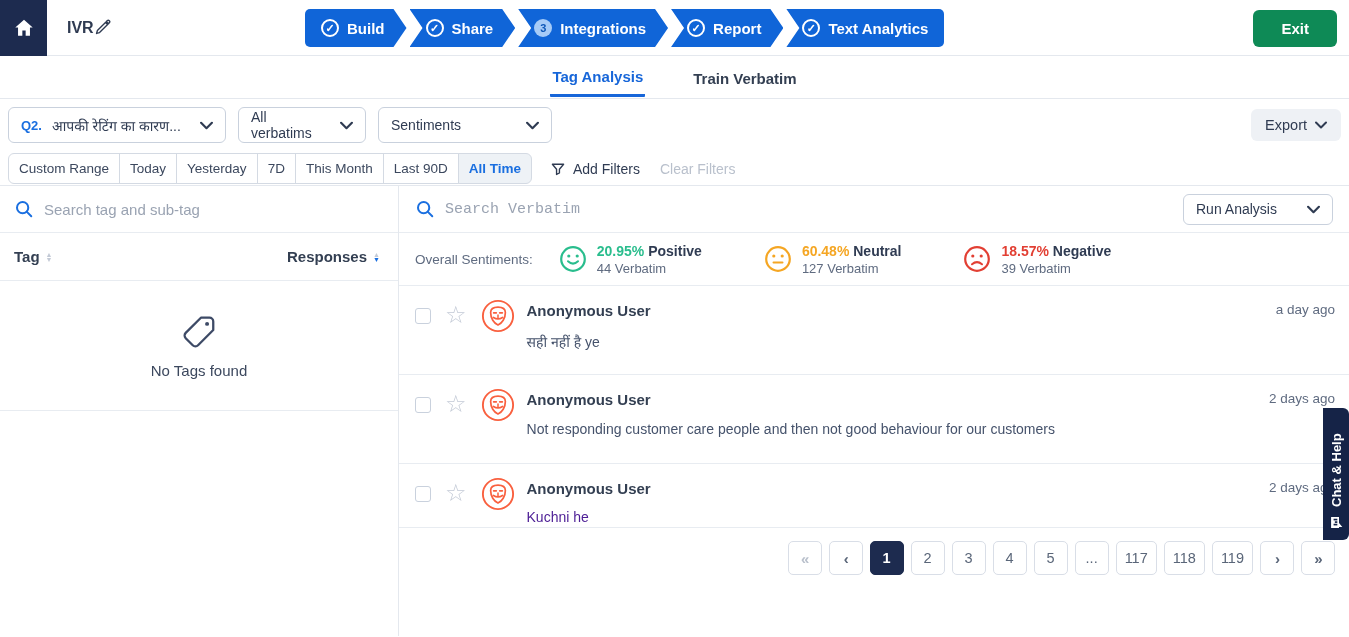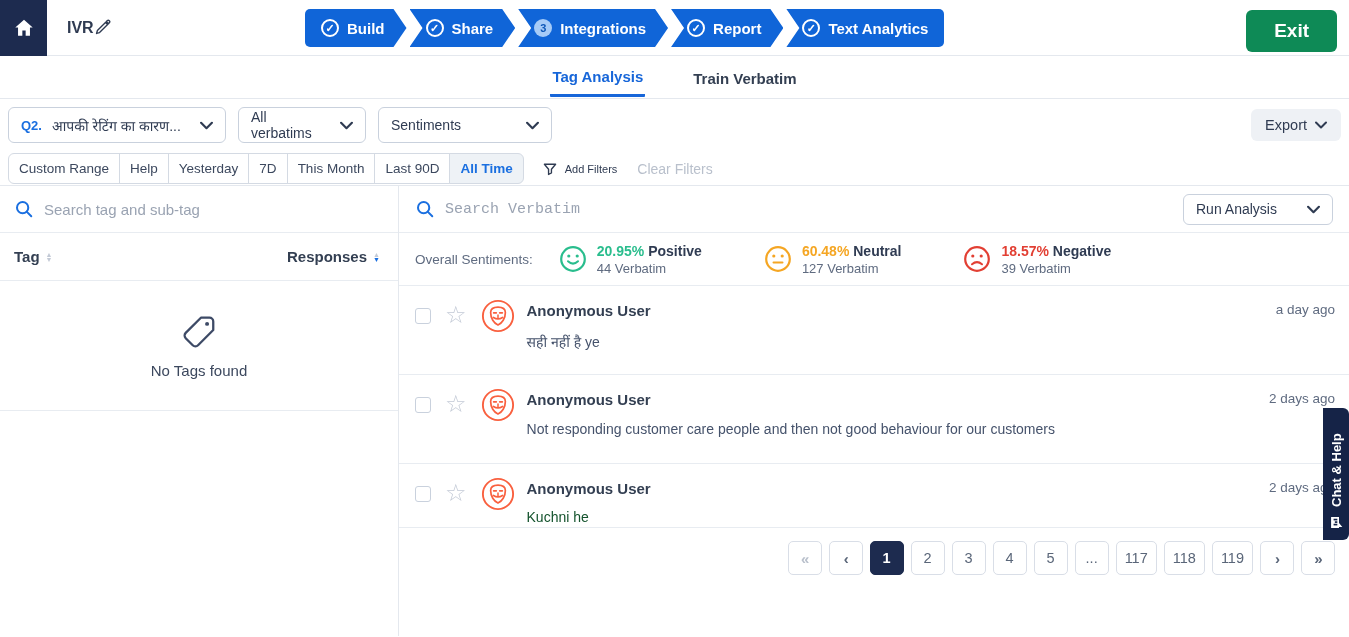--- a/index.html
+++ b/index.html
@@ -16,21 +16,21 @@
   .step { background:#1065d8; color:#fff; font-size:15px; font-weight:600; display:flex; align-items:center; gap:8px;
     padding:0 22px 0 16px; margin-right:3px; cursor:pointer;
     clip-path:polygon(0 0, calc(100% - 13px) 0, 100% 50%, calc(100% - 13px) 100%, 0 100%, 13px 50%); }
   .step.first { border-radius:5px 0 0 5px; clip-path:polygon(0 0, calc(100% - 13px) 0, 100% 50%, calc(100% - 13px) 100%, 0 100%); }
   .step.last  { border-radius:0 5px 5px 0; clip-path:polygon(0 0, 100% 0, 100% 100%, 0 100%, 13px 50%); padding-right:16px; }
   .chk { width:18px; height:18px; border:2px solid #fff; border-radius:50%; display:flex; align-items:center; justify-content:center;
     font-size:11px; font-weight:700; color:#fff; flex:0 0 auto; }
   .numcirc { width:18px; height:18px; border-radius:50%; background:#a6cbf7; color:#0d57b8; font-size:11px; font-weight:700;
     display:flex; align-items:center; justify-content:center; flex:0 0 auto; }
   .exit-btn { position:absolute; right:12px; top:10px; background:#0e8a56; color:#fff; border:none; border-radius:6px;
-    font-family:inherit; font-size:19px; font-weight:700; padding:10px 28px; cursor:pointer; }
+    font-family:inherit; font-size:15px; font-weight:700; padding:10px 28px; cursor:pointer; }
 
   
   .tabbar { height:43px; display:flex; align-items:center; justify-content:center; gap:46px; border-bottom:1px solid #e4e8ee; }
   .tab { font-size:15px; font-weight:600; color:#333f52; cursor:pointer; padding:11px 2px 9px; }
   .tab.active { color:#1766d9; border-bottom:3px solid #1766d9; border-radius:1px; }
 
   
   .filterbar { padding:8px 8px 0 8px; border-bottom:1px solid #e4e8ee; height:87px; }
   .filter-row1 { display:flex; align-items:center; }
   .dd { display:flex; align-items:center; gap:10px; border:1px solid #c9d1dd; border-radius:6px; background:#fff;
@@ -42,21 +42,21 @@
   .dd-sent { width:174px; margin-left:12px; justify-content:space-between; }
   .export-btn { margin-left:auto; background:#eef1f5; border:none; border-radius:6px; height:32px; padding:0 14px;
     display:flex; align-items:center; gap:8px; font-family:inherit; font-size:14.5px; color:#2f3b52; cursor:pointer; }
   .filter-row2 { display:flex; align-items:center; margin-top:10px; }
   .seg { display:inline-flex; }
   .seg button { font-family:inherit; font-size:13.5px; color:#3c485e; background:#fff; border:1px solid #d4dae3;
     margin-left:-1px; height:31px; padding:0 10px; cursor:pointer; }
   .seg button:first-child { border-radius:6px 0 0 6px; margin-left:0; }
   .seg button:last-child { border-radius:0 6px 6px 0; }
   .seg button.active { background:#eef2f6; color:#1a6fe0; font-weight:700; }
-  .addfilters { display:flex; align-items:center; gap:7px; margin-left:18px; font-size:11px; color:#2f3b52; cursor:pointer; }
+  .addfilters { display:flex; align-items:center; gap:7px; margin-left:18px; font-size:14px; color:#2f3b52; cursor:pointer; }
   .clearfilters { margin-left:20px; font-size:14px; color:#b9c0cc; cursor:pointer; }
 
   
   .content { display:flex; height:450px; }
   .left-panel { width:399px; flex:0 0 auto; border-right:1px solid #e4e8ee; }
   .search-row { height:47px; display:flex; align-items:center; padding:0 14px; border-bottom:1px solid #e8ecf1; gap:10px; }
   .search-row input { border:none; outline:none; font-family:inherit; font-size:15px; color:#3c485e; flex:1; background:transparent; }
   .search-row input::placeholder { color:#9aa3b2; }
   .tag-header { height:48px; display:flex; align-items:center; justify-content:space-between; padding:0 18px 0 14px; border-bottom:1px solid #e8ecf1; }
   .th-cell { display:flex; align-items:center; gap:6px; font-size:15px; font-weight:700; color:#333f52; cursor:pointer; }
@@ -86,21 +86,21 @@
   .checkbox { width:16px; height:16px; border:1.5px solid #c9d1dd; border-radius:3px; background:#fff; cursor:pointer; flex:0 0 auto; }
 
   .vrow { display:flex; padding:13px 16px 0 16px; border-bottom:1px solid #e8ecf1; position:relative; }
   .vrow.h89 { height:89px; } .vrow.h64 { height:64px; }
   .vrow .checkbox { margin-top:9px; }
   .vrow .star { font-size:24px; color:#c3cad6; margin:2px 0 0 14px; cursor:pointer; line-height:28px; }
   .vrow .avatar { margin-left:14px; flex:0 0 auto; }
   .vrow .vbody { margin-left:12px; flex:1; }
   .vrow .uname { font-size:15px; font-weight:700; color:#333f52; padding-top:3px; }
   .vrow.h89 .vtext { margin-top:13px; font-size:14px; color:#45526b; }
-  .vrow.h64 .vtext { margin-top:12px; font-size:14px; color:#14532d; }
+  .vrow.h64 .vtext { margin-top:12px; font-size:14px; color:#4c1d95; }
   .vrow .vtime { position:absolute; right:14px; top:16px; font-size:13.5px; color:#5f6b80; }
 
   .pag-row { display:flex; justify-content:flex-end; gap:7px; padding:13px 14px 0 0; }
   .pag { min-width:34px; height:34px; border:1px solid #d9dee7; border-radius:5px; background:#fff; color:#5a6679;
     font-family:inherit; font-size:14.5px; display:flex; align-items:center; justify-content:center; cursor:pointer; padding:0 8px; }
   .pag.dim { color:#b9c0cc; }
   .pag.active { background:#1d2b4f; border-color:#1d2b4f; color:#fff; font-weight:700; }
   .pag.arrow { font-size:15px; font-weight:700; letter-spacing:-1px; }
 
   
@@ -194,21 +194,21 @@
       <span>
         <svg width="12" height="8" viewBox="0 0 12 8">
             <polyline points="1,1.5 6,6.5 11,1.5" fill="none" stroke="#2f3b52" stroke-width="2" stroke-linecap="round" stroke-linejoin="round"></polyline>
           </svg>
       </span>
     </button>
   </div>
   <div class="filter-row2">
     <div class="seg">
       <button>Custom Range</button>
-      <button>Help</button>
+      <button>Today</button>
       <button>Yesterday</button>
       <button>7D</button>
       <button>This Month</button>
       <button>Last 90D</button>
       <button class="active">All Time</button>
     </div>
     <div class="addfilters">
       <span>
         <svg width="16" height="16" viewBox="0 0 20 20">
             <path d="M3 4 H17 L11.8 10.3 V15 L8.2 16.8 V10.3 Z" fill="none" stroke="#2f3b52" stroke-width="1.7" stroke-linejoin="round"></path>

